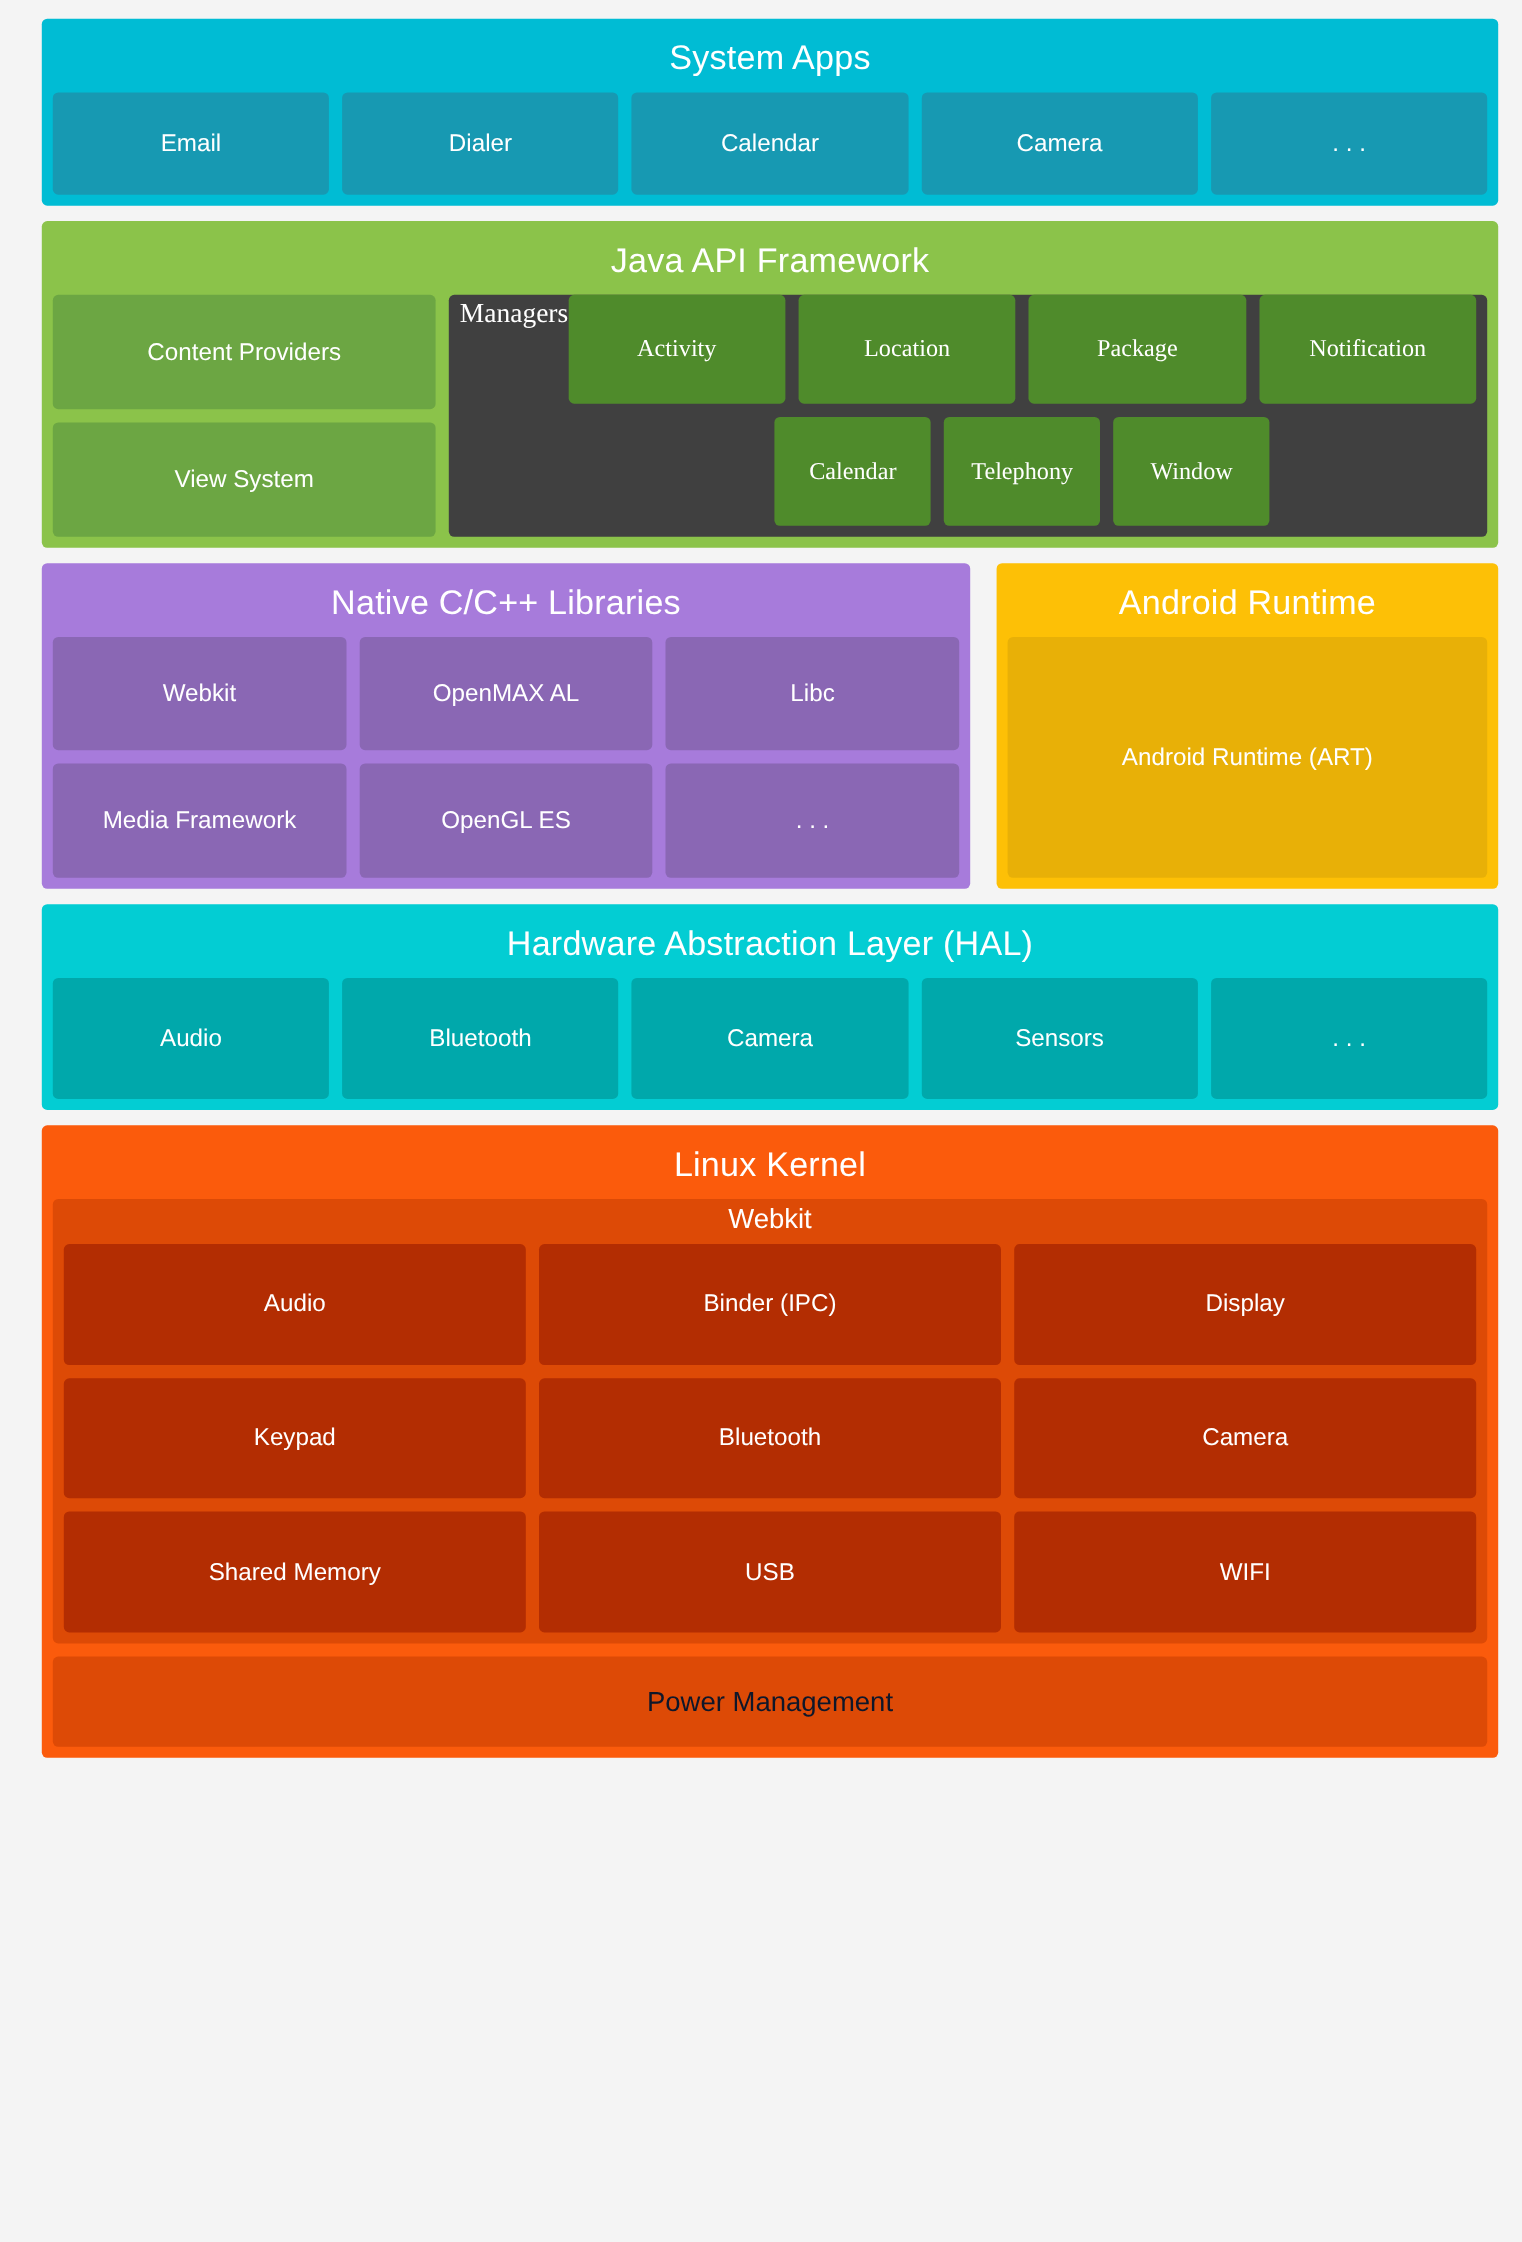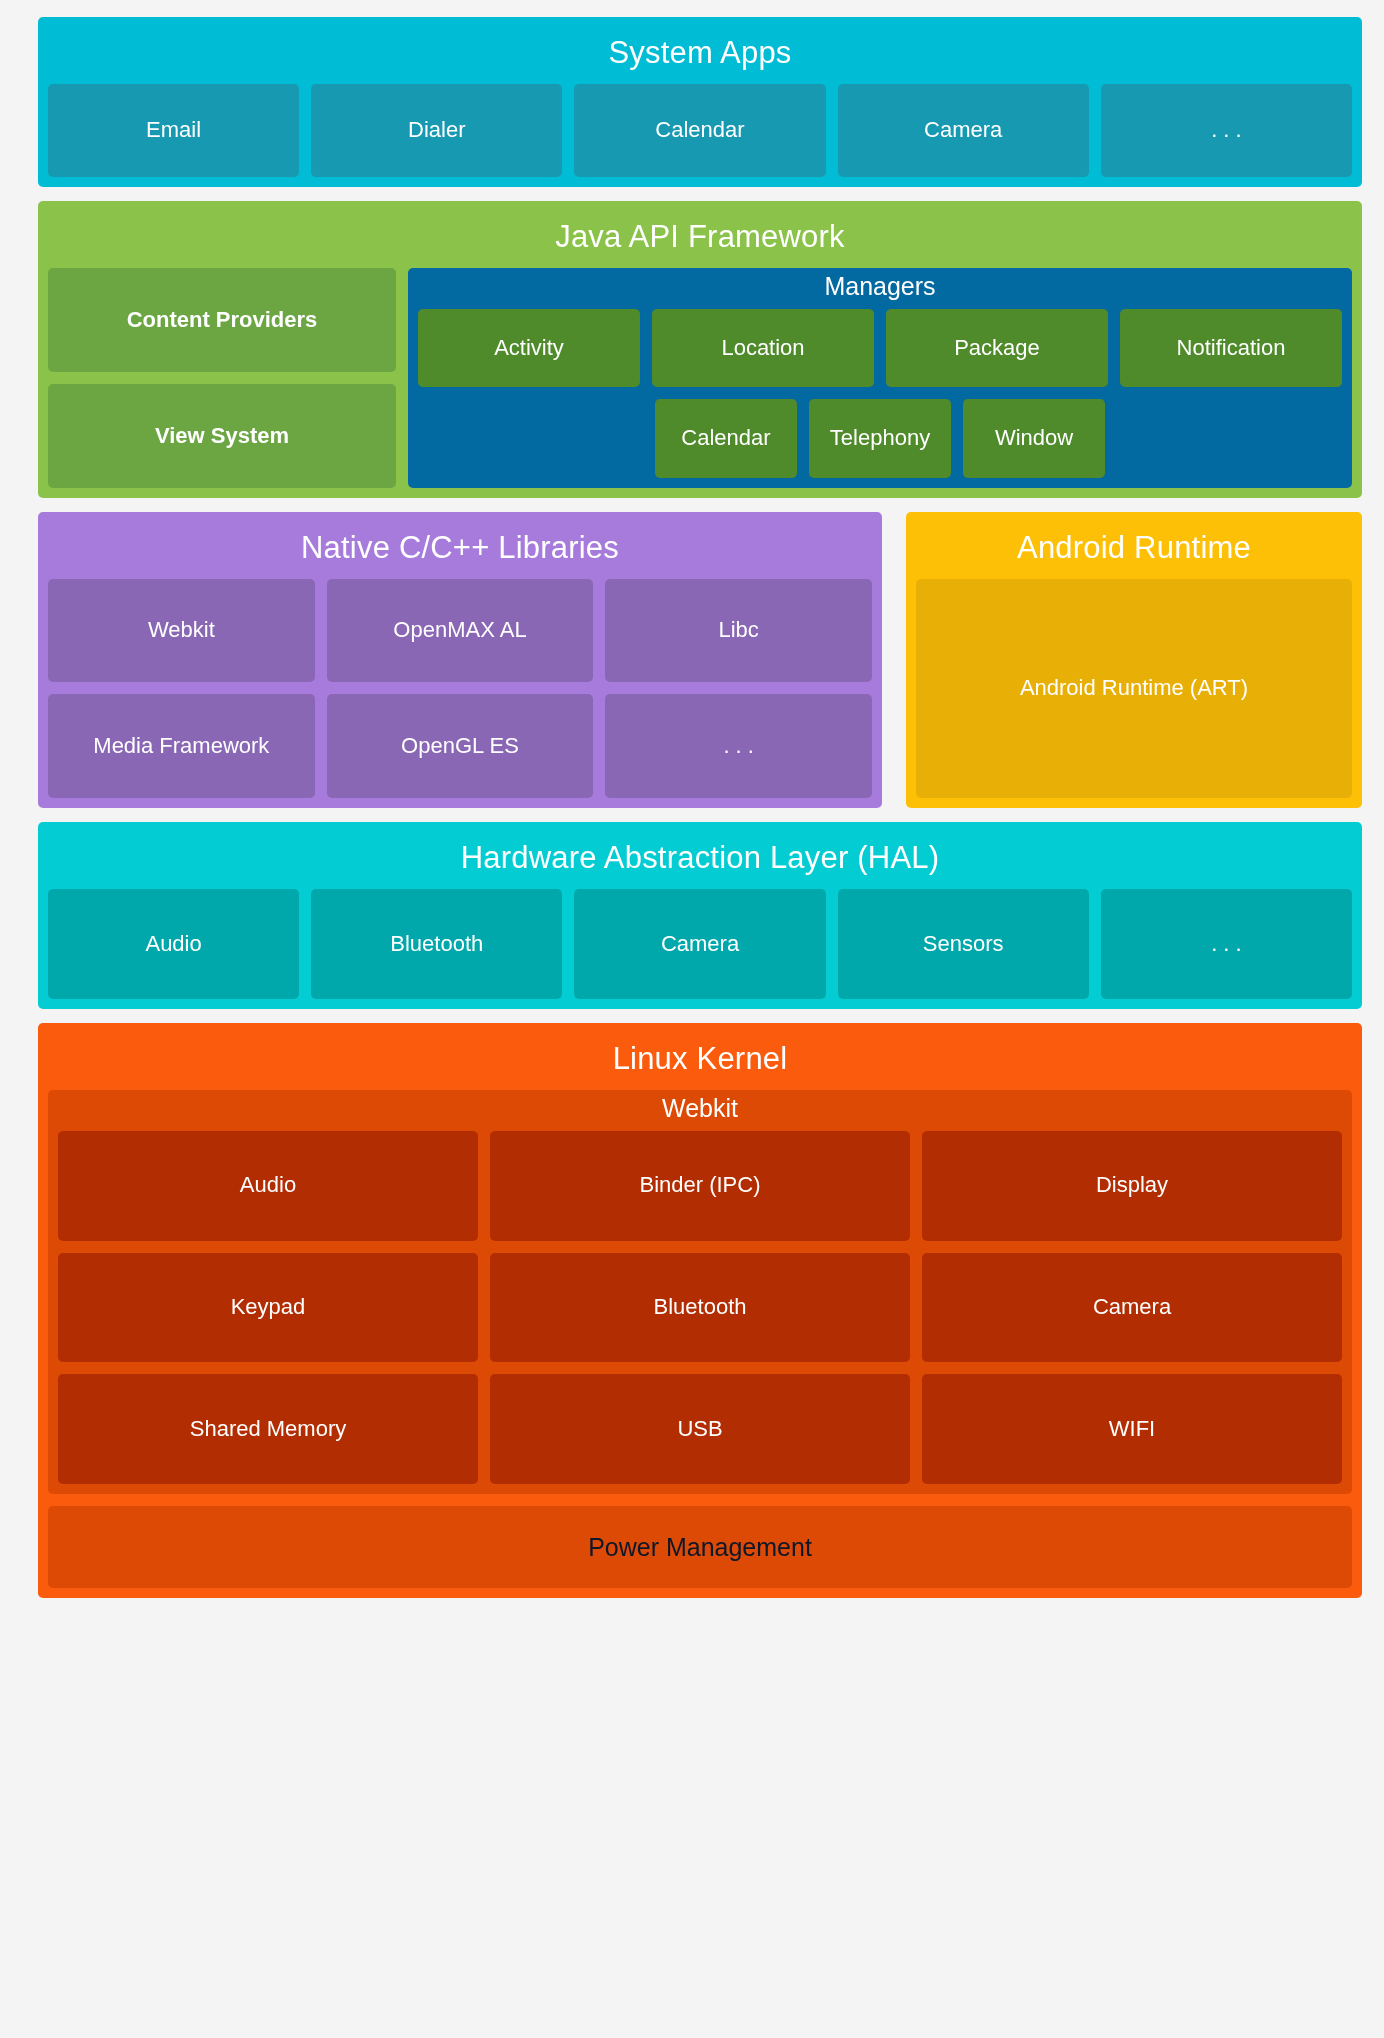--- a/index.html
+++ b/index.html
@@ -74,29 +74,28 @@
   .framework-body { display: flex; gap: 12px; flex: 1; }
   .framework-left {
     width: 348px;
     display: flex;
     flex-direction: column;
     gap: 12px;
   }
   .framework-left .cell {
     background: #6ca643;
     flex: 1;
-    font-weight: bold;
   }
   .managers {
     flex: 1;
-    background: #0369a1;
+    background: #404040;
     border-radius: 5px;
     padding: 0 10px 10px 10px;
     display: flex;
-    flex-direction: column;
+    font-family: Liberation Serif, serif;
   }
   .managers .sub-title { padding: 4px 0 8px 0; }
   .managers-rows { display: flex; flex-direction: column; gap: 12px; flex: 1; }
   .managers .row-1 { flex: 1; border-radius: 25px; }
   .managers .row-2 { flex: 1; justify-content: center; }
   .managers .cell {
     background: #4f8b2b;
     flex: 1;
     font-size: 22px;
   }

